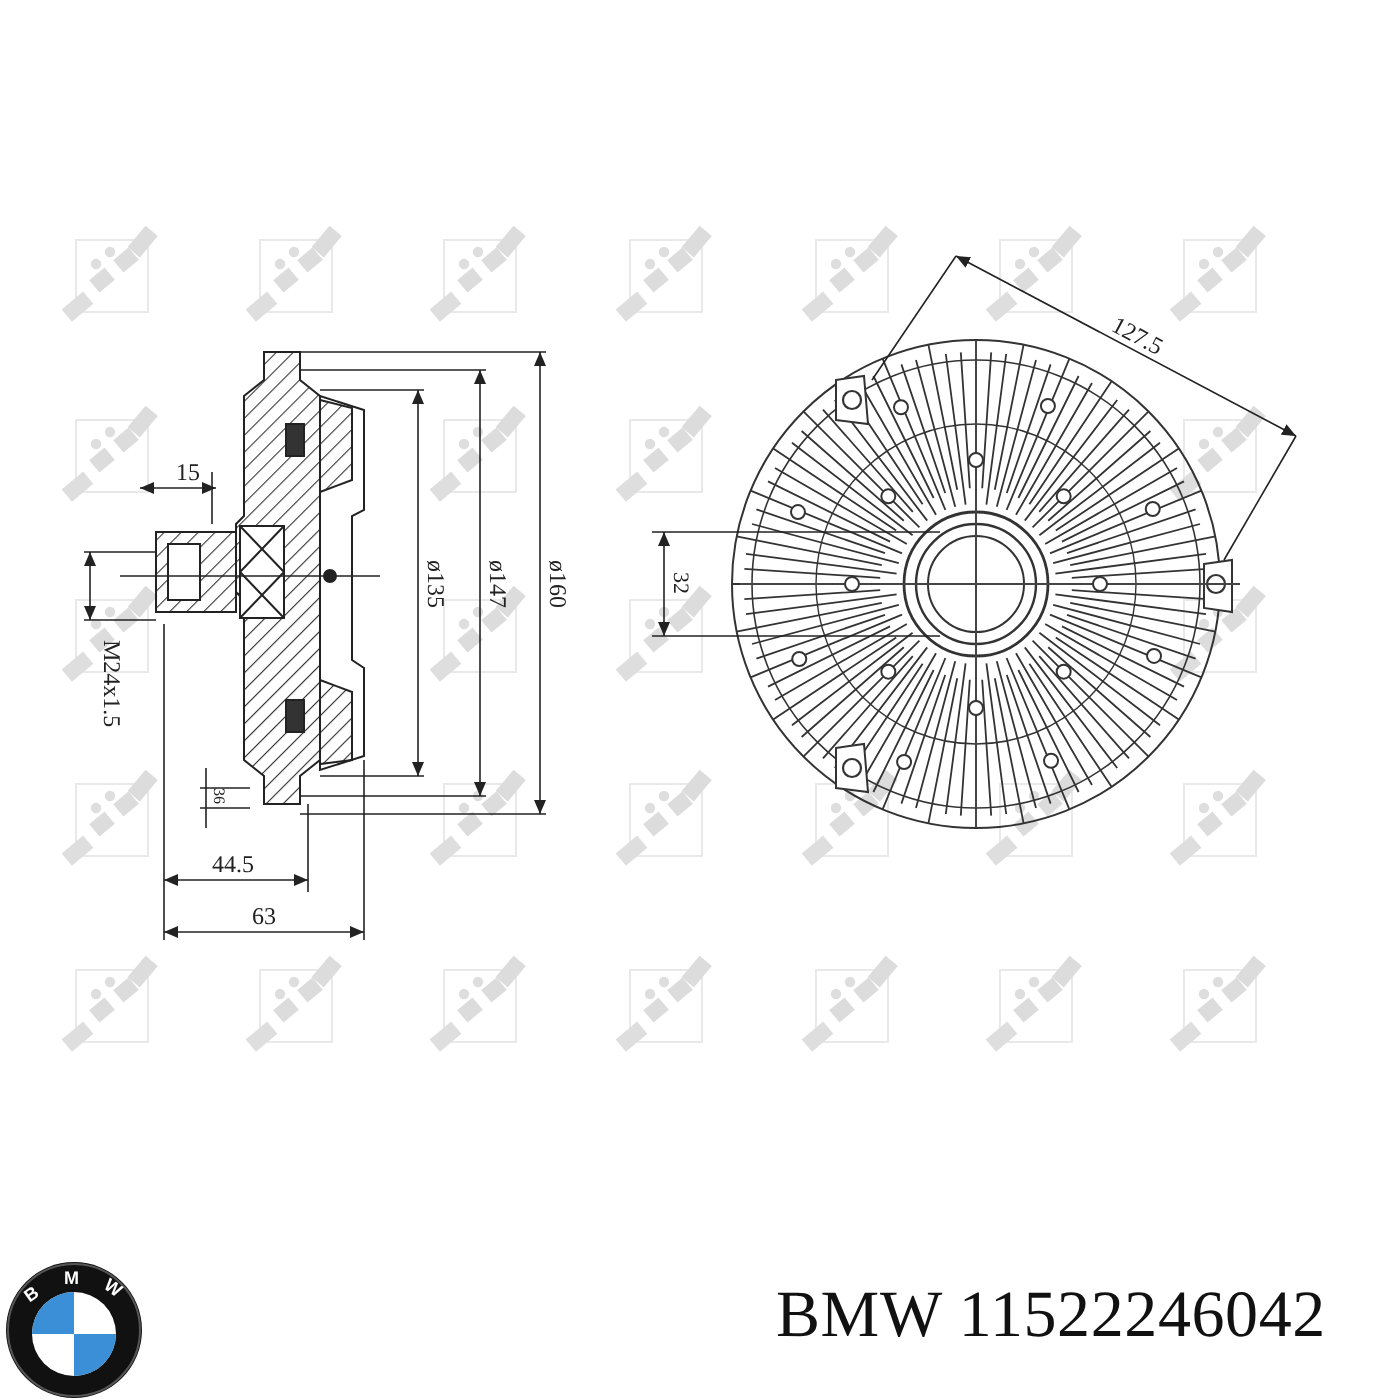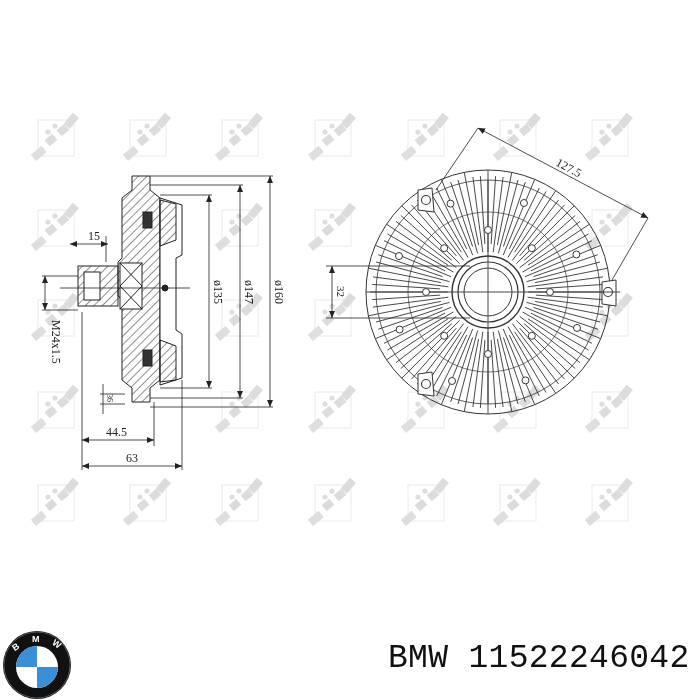--- a/index.html
+++ b/index.html
@@ -1,19 +1,19 @@
 <!DOCTYPE html>
 <html><head>
 <meta charset="utf-8">
 <style>
   html, body { margin:0; padding:0; background:#ffffff; }
   body { width:700px; height:700px; position:relative; overflow:hidden; font-family:"Liberation Sans", sans-serif; }
   #canvas { position:absolute; left:0; top:0; width:700px; height:700px; }
   .dim { font-family:"Liberation Serif", serif; fill:#222; }
-  #caption { position:absolute; left:388px; top:640px; font-size:33px; color:#111; letter-spacing:0.3px; white-space:nowrap; font-family:Liberation Mono, monospace; }
+  #caption { position:absolute; left:388px; top:640px; font-size:33px; color:#111; letter-spacing:0.3px; white-space:nowrap; font-family:Liberation Serif, serif; }
   #logo { position:absolute; left:2px; top:630px; width:70px; height:70px; }
 </style>
 </head>
 <body>
 
 <svg id="canvas" viewBox="0 0 700 700" xmlns="http://www.w3.org/2000/svg">
   <defs>
     <pattern id="hatch" patternUnits="userSpaceOnUse" width="6" height="6" patternTransform="rotate(45)">
       <line x1="0" y1="0" x2="0" y2="6" stroke="#333" stroke-width="1.1"></line>
     </pattern>

